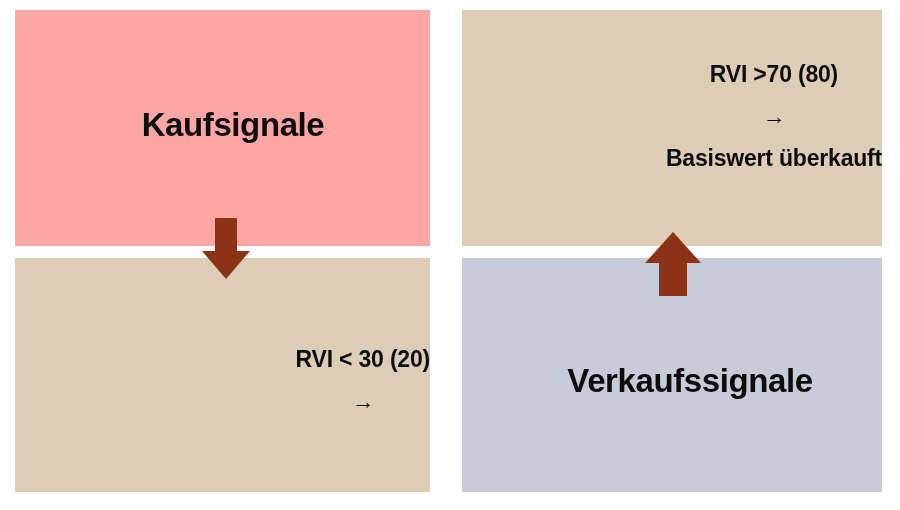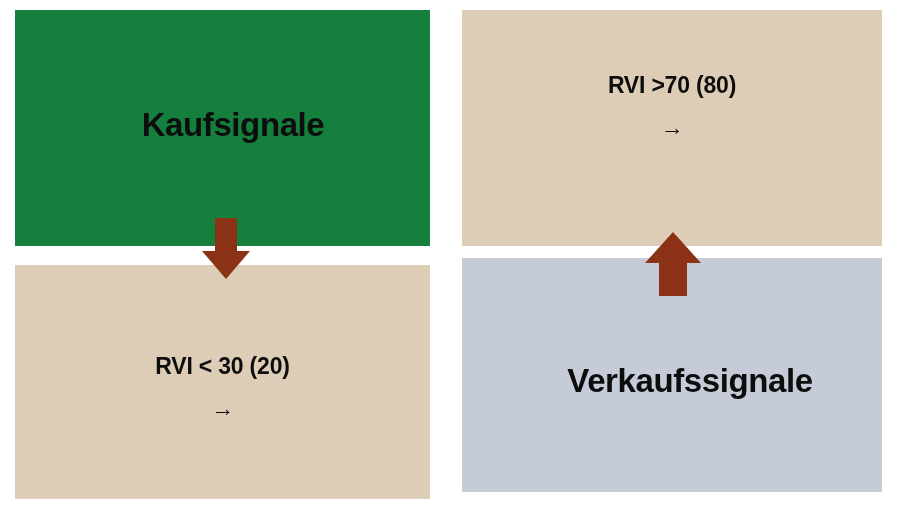--- a/index.html
+++ b/index.html
@@ -24,21 +24,21 @@
     display: flex;
     flex-direction: column;
     align-items: center;
     justify-content: center;
     text-align: center;
     color: #0d0d0d;
     font-weight: bold;
     -webkit-font-smoothing: antialiased;
   }
   .panel-blue { background: #c6cbd8; }
-  .panel-tan  { background: #ddcdb6; }
+  .panel-tan  { background: #ddcdb6; align-items: flex-end; }
 
   
   #panel-buy {
     left: 15px;  top: 10px;  width: 415px; height: 236px;
   }
   #panel-oversold {
     left: 15px;  top: 258px; width: 415px; height: 234px;
   }
   #panel-overbought {
     left: 462px; top: 10px;  width: 420px; height: 236px;
@@ -86,35 +86,36 @@
   }
   #arrow-up {
     left: 645px; top: 232px; width: 56px; height: 64px;
   }
 </style>
 </head>
 <body>
 
 <div id="canvas" style="background: rgb(255, 255, 255);">
 
-  <div class="panel panel-blue" id="panel-buy" style="background: #15803d; padding-left: 21px;">
+  <div class="panel panel-blue" id="panel-buy" style="background: #fca5a5; padding-left: 21px;">
     <div class="headline">Kaufsignale</div>
   </div>
 
-  <div class="panel panel-tan" id="panel-oversold" style="background: rgb(221, 205, 182); margin-top: 7px;">
+  <div class="panel panel-tan" id="panel-oversold" style="background: rgb(221, 205, 182);">
     <div class="stack">
       <div class="line">RVI &lt; 30 (20)</div>
       <div class="line arrow-glyph">→</div>
     </div>
   </div>
 
   <div class="panel panel-tan" id="panel-overbought" style="background: rgb(221, 205, 182);">
     <div class="stack">
       <div class="line">RVI &gt;70 (80)</div>
       <div class="line arrow-glyph">→</div>
+      <div class="line">Basiswert überkauft</div>
     </div>
   </div>
 
   <div class="panel panel-blue" id="panel-sell" style="background: rgb(198, 203, 216);">
     <div class="headline">Verkaufssignale</div>
   </div>
 
   <svg class="arrow" id="arrow-down" viewBox="0 0 48 61" aria-hidden="true">
     <polygon points="13,0 35,0 35,33 48,33 24,61 0,33 13,33" fill="#8c3317"></polygon>
   </svg>

